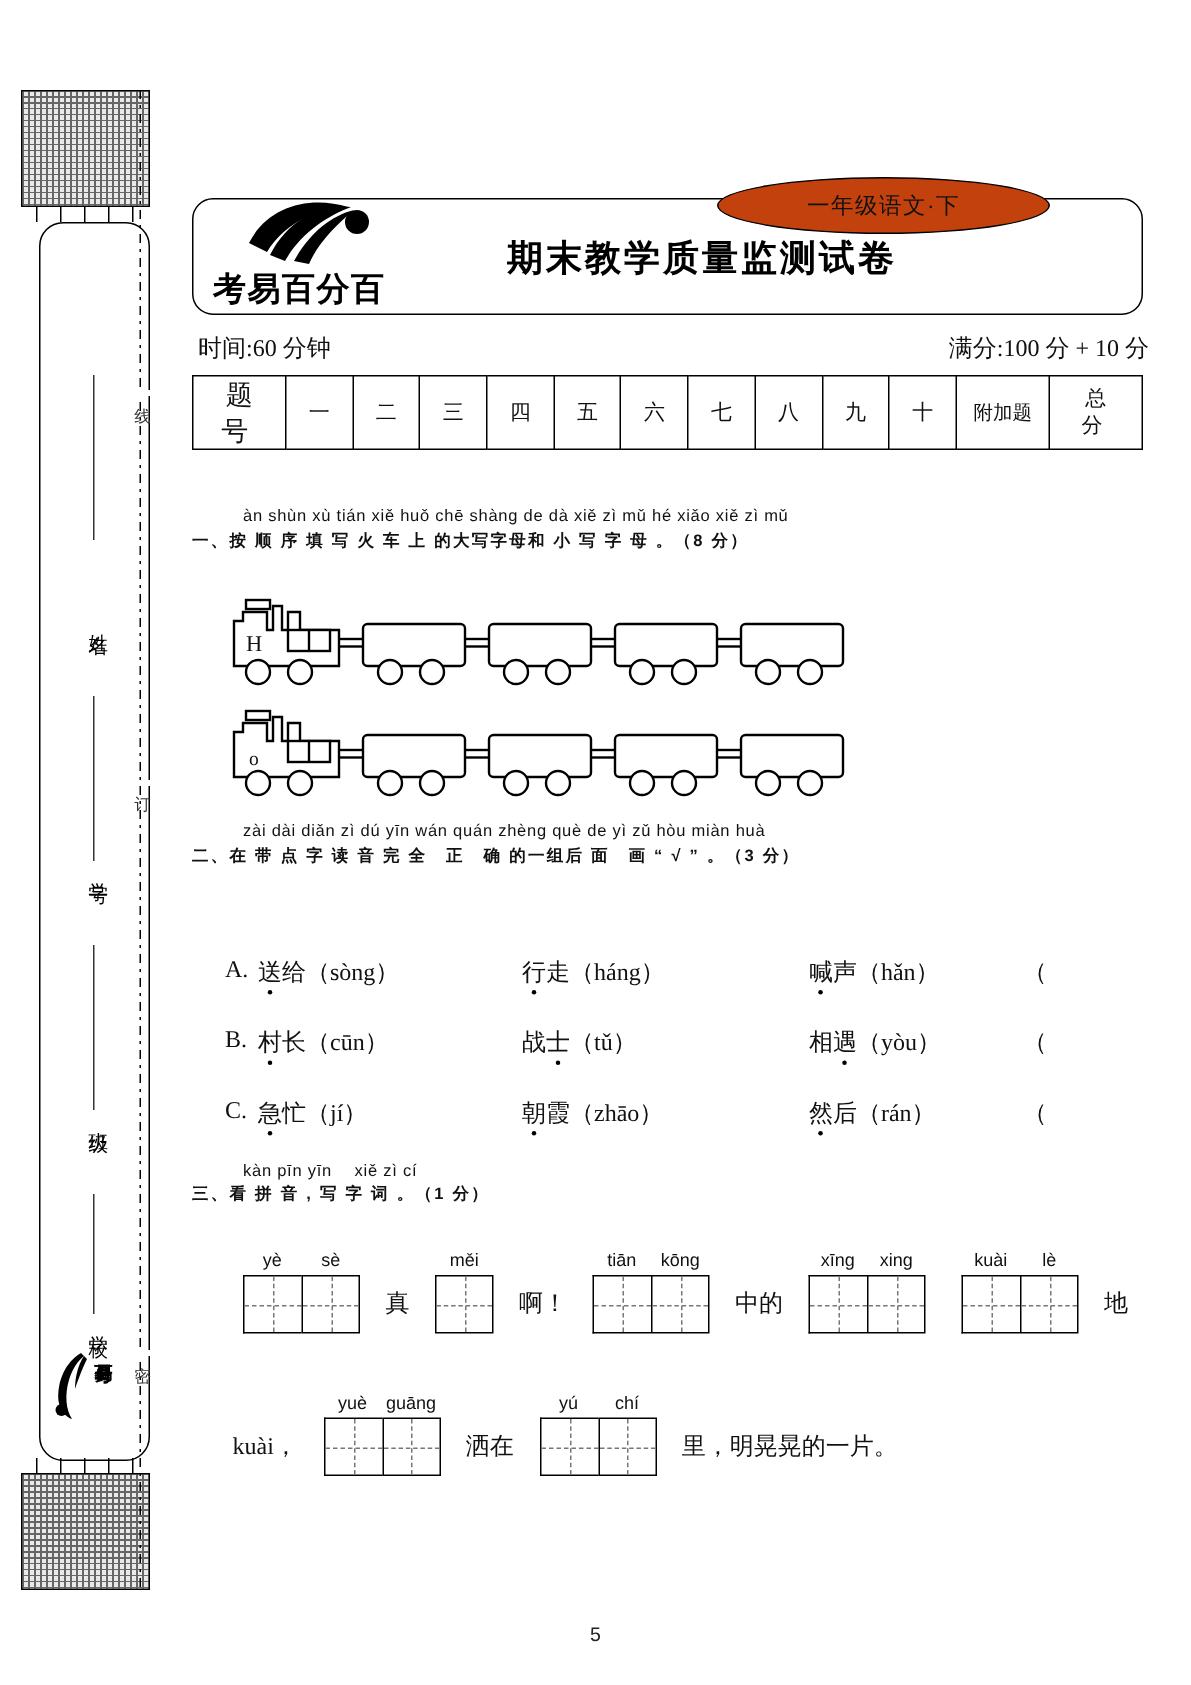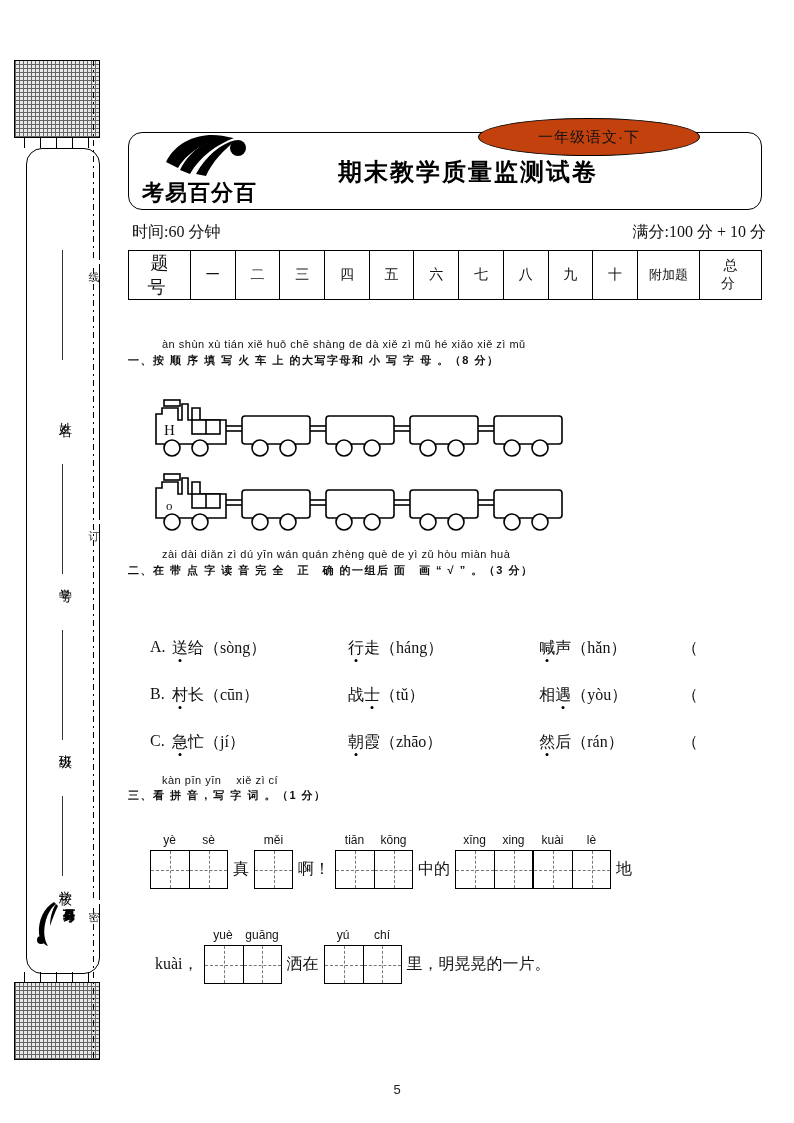--- a/index.html
+++ b/index.html
@@ -228,21 +228,21 @@
     left: 50%; bottom: -6px;
     transform: translateX(-50%);
     width: 3px; height: 3px;
     border-radius: 50%;
     background: #000;
   }
 
   
   .tzg-line { position: absolute; left: 22px; width: 612px; }
   .tzg-flow { display: flex; align-items: flex-end; }
-  .tzg-group { position: relative; margin: 0 0; }
+  .tzg-group { position: relative; margin: 0 12px; }
   .tzg-pinyin {
     position: absolute; top: -17px; left: 0; width: 100%;
     display: flex;
     font-family: "Liberation Sans", "DejaVu Sans", sans-serif;
     font-size: 12px;
     color: #111;
     white-space: nowrap;
   }
   .tzg-pinyin span { flex: 1 1 0; text-align: center; }
   .tzg-boxes { display: flex; }

